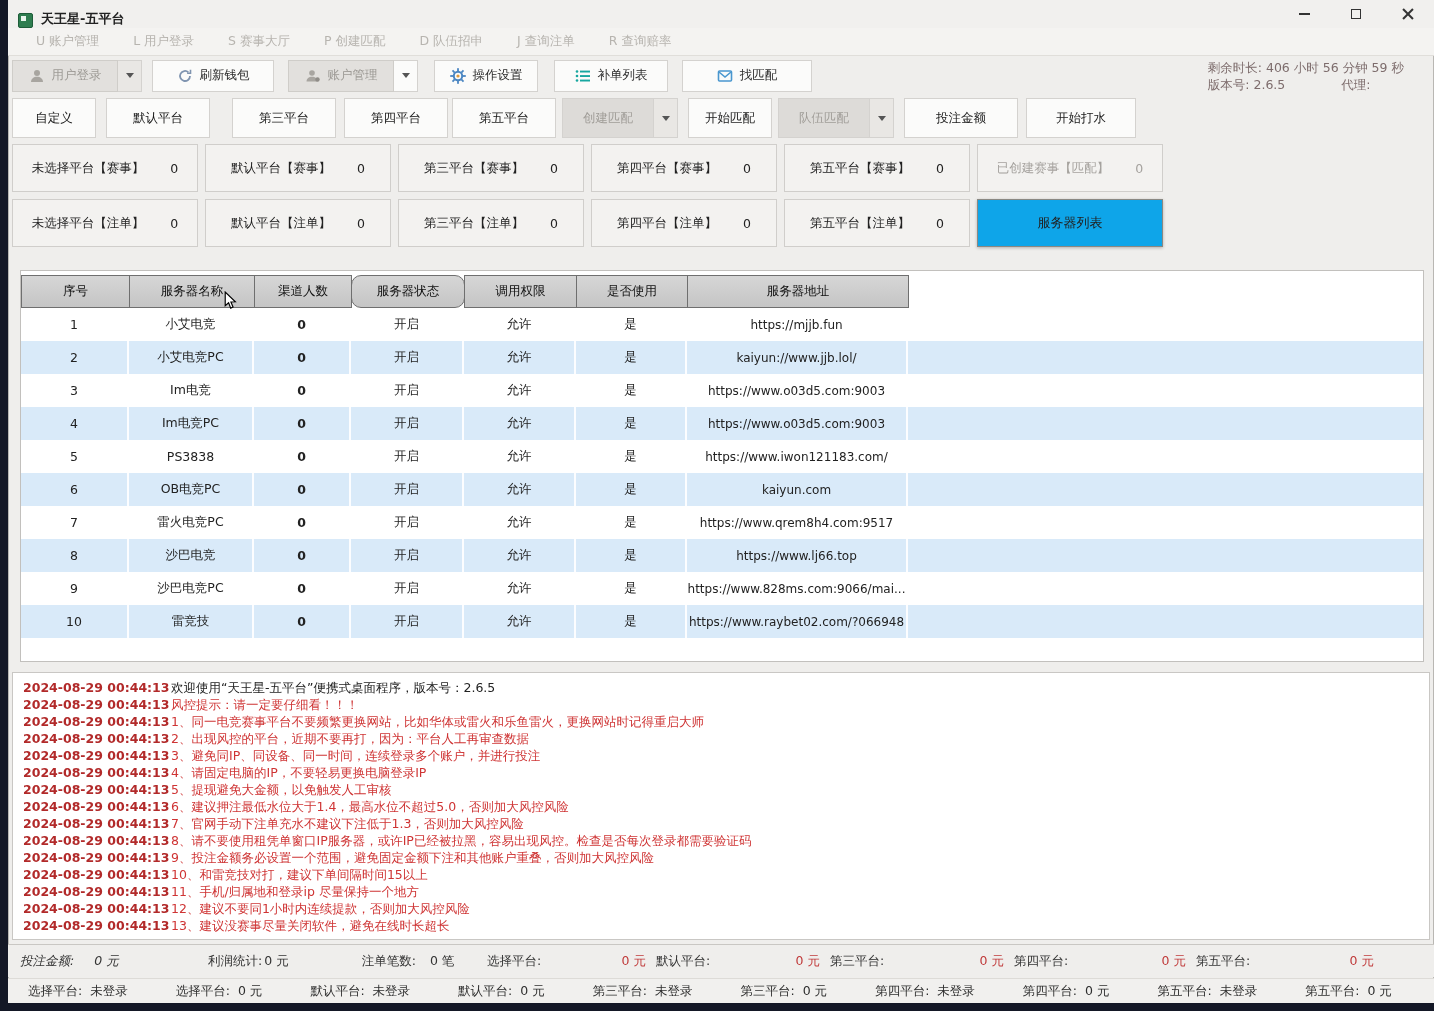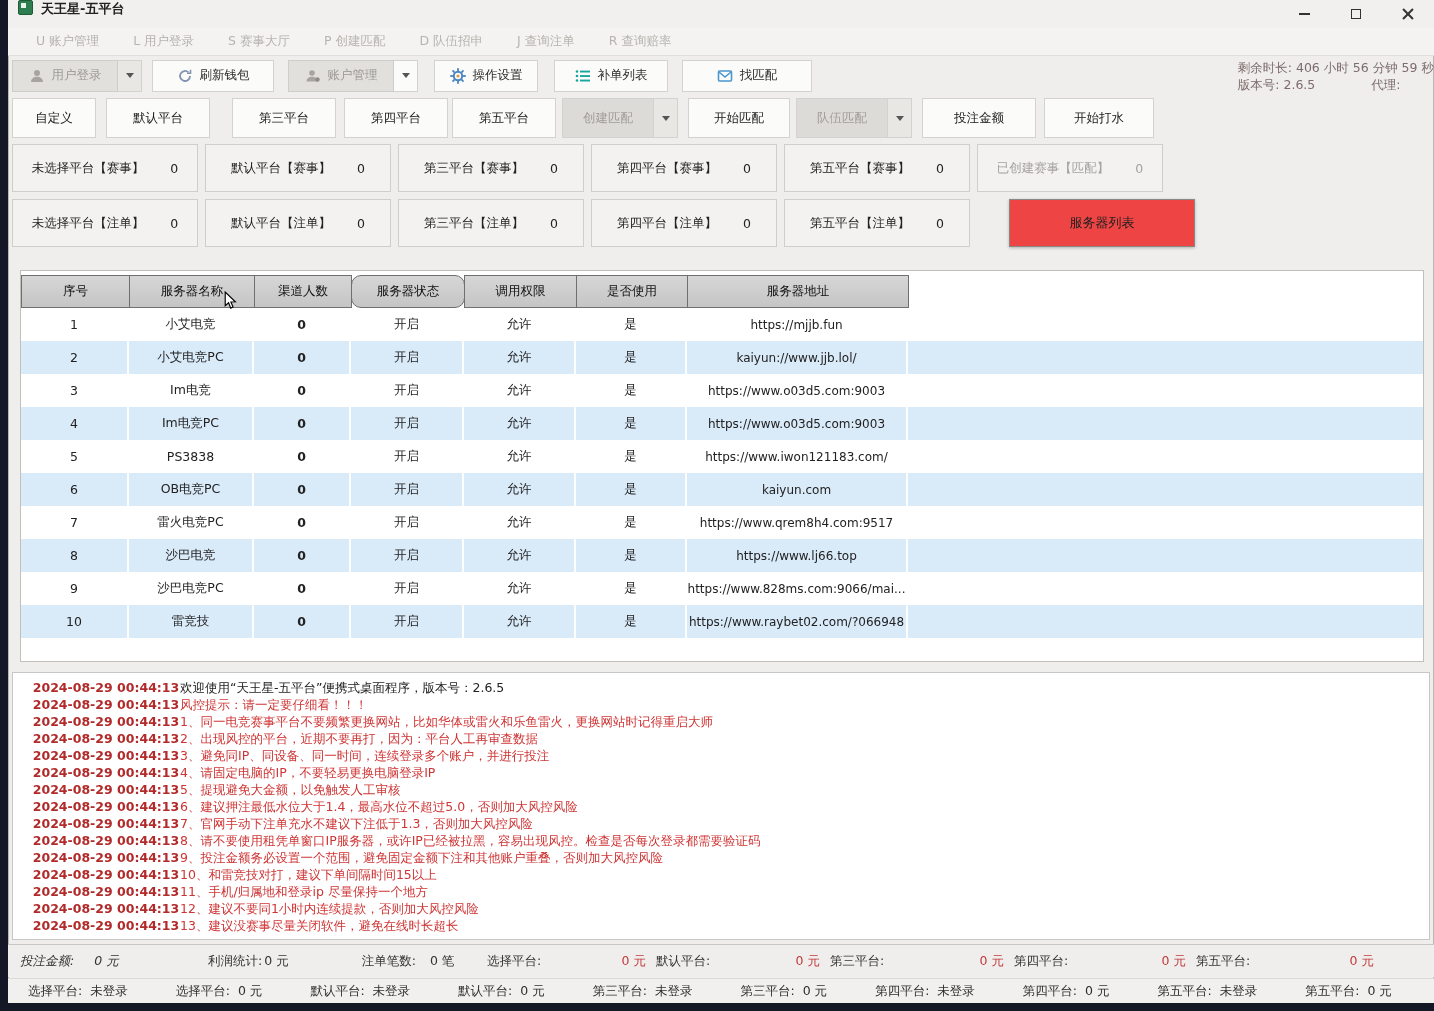--- a/index.html
+++ b/index.html
@@ -9,21 +9,21 @@
     font-family:"DejaVu Sans","Liberation Sans",sans-serif;
     color:#1a1a1a;font-size:12.5px;
     -webkit-font-smoothing:antialiased;
   }
   .window{
     position:absolute;left:8px;top:0;width:1426px;height:1003px;
     background:#efeeec;box-shadow:0 0 0 1px #b9b7b3 inset;
   }
   
   .titlebar{position:absolute;left:0;top:0;right:0;height:28px;background:#f1f0ee;
-    display:flex;align-items:flex-start;border-bottom:6px solid #a21caf;}
+    display:flex;align-items:flex-end;border-bottom:6px solid #a21caf;}
   .appicon{width:15px;height:15px;margin:0 8px 0 10px;background:#2e7d4f;border:1px solid #1d5c38;
     box-sizing:border-box;border-radius:2px;position:relative;}
   .appicon::after{content:"";position:absolute;left:2px;top:2px;width:5px;height:5px;background:#e8f5ec;}
   .title{font-weight:bold;font-size:13px;color:#222;}
   .winbtns{margin-left:auto;display:flex;height:100%;}
   .wbtn{width:52px;height:100%;display:flex;align-items:center;justify-content:center;cursor:default;}
   .glyph-min{width:11px;height:2px;background:#333;}
   .glyph-max{width:10px;height:10px;border:1.5px solid #333;box-sizing:border-box;}
   .glyph-close{position:relative;width:12px;height:12px;}
   .glyph-close::before,.glyph-close::after{content:"";position:absolute;left:5px;top:-1px;width:2px;height:14px;background:#333;}
@@ -36,39 +36,39 @@
   
   .toolbar{position:absolute;left:0;top:55px;right:0;height:41px;display:flex;align-items:center;padding-left:4px;}
   .tbtn{height:32px;display:flex;align-items:center;justify-content:center;gap:7px;
     background:#fbfbfa;border:1px solid #d4d2cf;box-sizing:border-box;font-size:12.5px;color:#2b2b2b;}
   .tbtn.disabled{background:#e2e0dd;color:#9d9a95;border-color:#cfcdc9;}
   .arrowbtn{width:24px;height:32px;background:#fbfbfa;border:1px solid #d4d2cf;border-left:none;
     display:flex;align-items:center;justify-content:center;box-sizing:border-box;}
   .arrowbtn.dim{background:#e9e7e4;}
   .tri{width:0;height:0;border-left:4px solid transparent;border-right:4px solid transparent;border-top:5px solid #555;}
   .icon{width:16px;height:16px;display:inline-block;flex:none;}
-  .sysinfo{margin-left:auto;margin-right:0;text-align:left;color:#7d6c6c;font-size:12.5px;line-height:17px;}
+  .sysinfo{margin-left:auto;margin-right:30px;text-align:left;color:#7d6c6c;font-size:12.5px;line-height:17px;}
   .sysinfo .agent{margin-left:56px;}
   
   .tabsrow{position:absolute;left:0;top:96px;right:0;height:44px;display:flex;align-items:center;padding-left:4px;}
   .tab{height:40px;display:flex;align-items:center;justify-content:center;background:#fbfbfa;
     border:1px solid #d4d2cf;box-sizing:border-box;font-size:12.5px;}
   .tab.disabled{background:#dddbd8;color:#a09d98;}
   .tabarrow{width:24px;height:40px;background:#e9e7e4;border:1px solid #d4d2cf;border-left:none;
     display:flex;align-items:center;justify-content:center;box-sizing:border-box;}
   
   .counters{position:absolute;left:4px;top:144px;right:4px;}
   .crow{display:flex;gap:7px;margin-bottom:7px;}
   .contents{display:contents;}
   .counter{width:186px;height:48px;background:#f3f2f0;border:1px solid #d0cecb;box-sizing:border-box;
     display:flex;align-items:center;justify-content:center;gap:26px;font-size:12.5px;color:#222;}
   .counter .cval{font-weight:normal;}
   .counter.dim{color:#a5a29e;}
-  .server-btn{background:#ef4444;border:1px solid #8a8882;box-shadow:0 1px 3px rgba(0,0,0,.25);
-    font-size:13px;justify-content:center;gap:0;margin-left:32px;}
+  .server-btn{background:#0ea5e9;border:1px solid #8a8882;box-shadow:0 1px 3px rgba(0,0,0,.25);
+    font-size:13px;justify-content:center;gap:0;}
   
   .table{position:absolute;left:12px;top:270px;right:10px;height:392px;background:#ffffff;
     border:1px solid #c2c0bd;box-sizing:border-box;padding-top:4px;}
   .thead{display:flex;}
   .thead::after{content:"";flex:1;}
   .th{height:33px;display:flex;align-items:center;justify-content:center;
     background:linear-gradient(#d6d6d6,#c5c5c5);border:1px solid #6f6f6f;margin-left:-1px;
     box-sizing:border-box;font-size:12.5px;color:#111;}
   .thead .th:nth-child(1){width:109px;margin-left:0;}
   .thead .th:nth-child(2){width:126px;}
@@ -84,21 +84,21 @@
   .tr .td:nth-child(1){width:108px;}
   .tr .td:nth-child(2){width:125px;}
   .tr .td:nth-child(3){width:97px;font-weight:bold;}
   .tr .td:nth-child(4){width:113px;}
   .tr .td:nth-child(5){width:112px;}
   .tr .td:nth-child(6){width:111px;}
   .tr .td:nth-child(7){width:221px;font-size:12px;}
   .tr .td.fill{flex:1;border-right:none;}
   
   .log{position:absolute;left:4px;top:672px;right:4px;height:268px;background:#ffffff;
-    border:1px solid #c9c7c4;box-sizing:border-box;padding:6px 0 0 19px;overflow:hidden;text-align:center;}
+    border:1px solid #c9c7c4;box-sizing:border-box;padding:6px 0 0 10px;overflow:hidden;}
   .log-row{display:flex;height:17px;line-height:17px;font-size:12.5px;white-space:nowrap;}
   .log-row .time{width:148px;flex:none;color:#b22a2a;font-weight:bold;}
   .log-row .msg{color:#222;}
   .log-row.red .msg{color:#cf3434;}
   
   .status1{position:absolute;left:0;top:944px;right:0;height:33px;border-top:1px solid #c9c7c3;
     background:#efeeec;display:flex;align-items:center;padding-left:12px;box-sizing:border-box;}
   .si{display:flex;align-items:center;box-sizing:border-box;font-size:12.5px;color:#333;}
   .status1 .si{justify-content:space-between;padding-right:10px;}
   .status1 .si:nth-child(1){width:188px;justify-content:flex-start;gap:20px;font-style:italic;}
@@ -235,21 +235,21 @@
     <div style="width:8px"></div>
     <div class="tab" style="width:104px">第四平台</div>
     <div style="width:4px"></div>
     <div class="tab" style="width:104px">第五平台</div>
     <div style="width:6px"></div>
     <div class="tab disabled" style="width:92px">创建匹配</div>
     <div class="tabarrow">
         <span class="tri"></span>
       </div>
     <div style="width:10px"></div>
-    <div class="tab" style="width:102px">开始匹配</div>
+    <div class="tab" style="width:84px">开始匹配</div>
     <div style="width:6px"></div>
     <div class="tab disabled" style="width:92px">队伍匹配</div>
     <div class="tabarrow">
         <span class="tri"></span>
       </div>
     <div style="width:10px"></div>
     <div class="tab" style="width:114px">投注金额</div>
     <div style="width:8px"></div>
     <div class="tab" style="width:110px">开始打水</div>
   </div>

